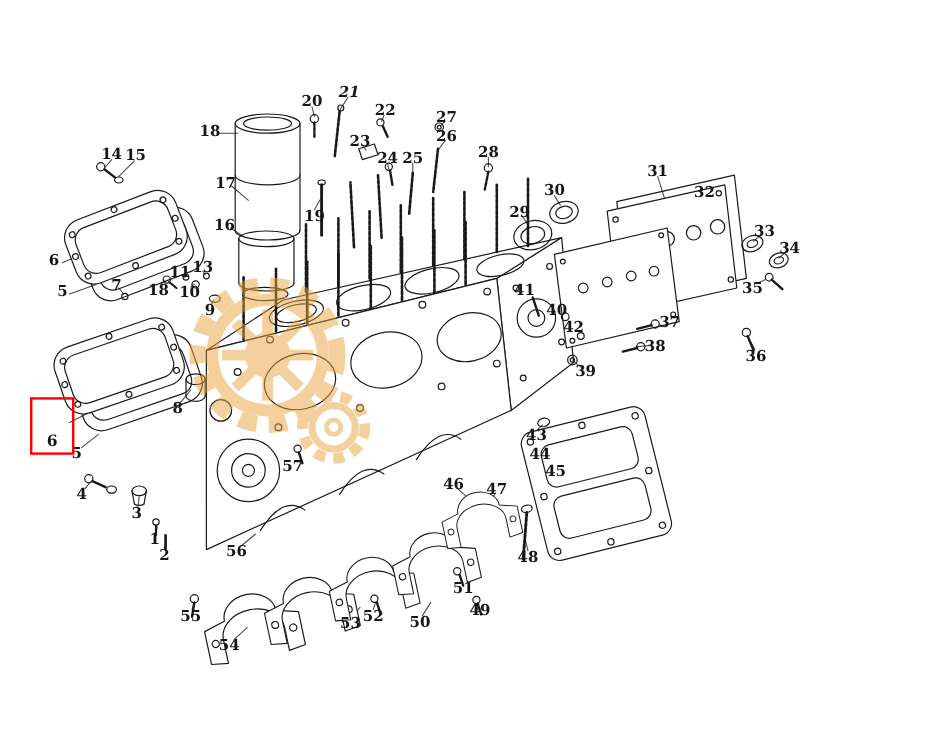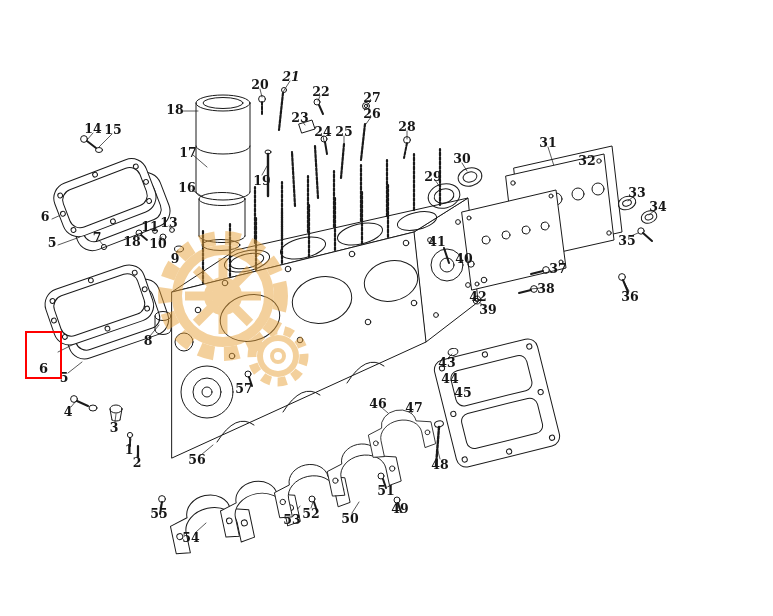--- a/index.html
+++ b/index.html
@@ -408,21 +408,21 @@
       <span class="callout" style="left: 587px; top: 160px;">32</span>
       <span class="callout" style="left: 637px; top: 192px;">33</span>
       <span class="callout" style="left: 658px; top: 206px;">34</span>
       <span class="callout" style="left: 627px; top: 240px;">35</span>
       <span class="callout" style="left: 630px; top: 296px;">36</span>
       <span class="callout" style="left: 558px; top: 268px;">37</span>
       <span class="callout" style="left: 546px; top: 288px;">38</span>
       <span class="callout" style="left: 488px; top: 309px;">39</span>
       <span class="callout" style="left: 464px; top: 258px;">40</span>
       <span class="callout" style="left: 437px; top: 241px;">41</span>
-      <span class="callout" style="left: 478px; top: 272px; margin-top: 24px;">42</span>
+      <span class="callout" style="left: 478px; top: 272px;">42</span>
       <span class="callout" style="left: 447px; top: 362px;">43</span>
       <span class="callout" style="left: 450px; top: 378px;">44</span>
       <span class="callout" style="left: 463px; top: 392px;">45</span>
       <span class="callout" style="left: 378px; top: 403px;">46</span>
       <span class="callout" style="left: 414px; top: 407px;">47</span>
       <span class="callout" style="left: 440px; top: 464px; text-align: right;">48</span>
       <span class="callout" style="left: 400px; top: 508px;">49</span>
       <span class="callout" style="left: 350px; top: 518px;">50</span>
       <span class="callout" style="left: 386px; top: 490px;">51</span>
       <span class="callout" style="left: 311px; top: 513px;">52</span>

